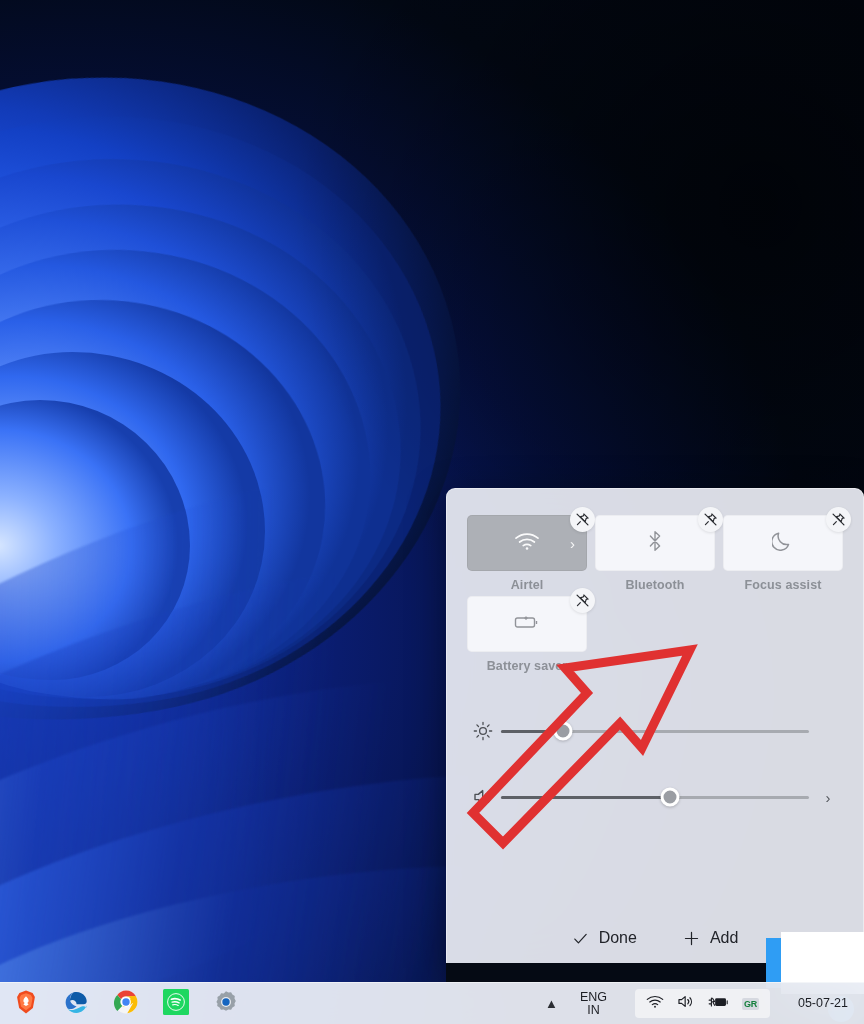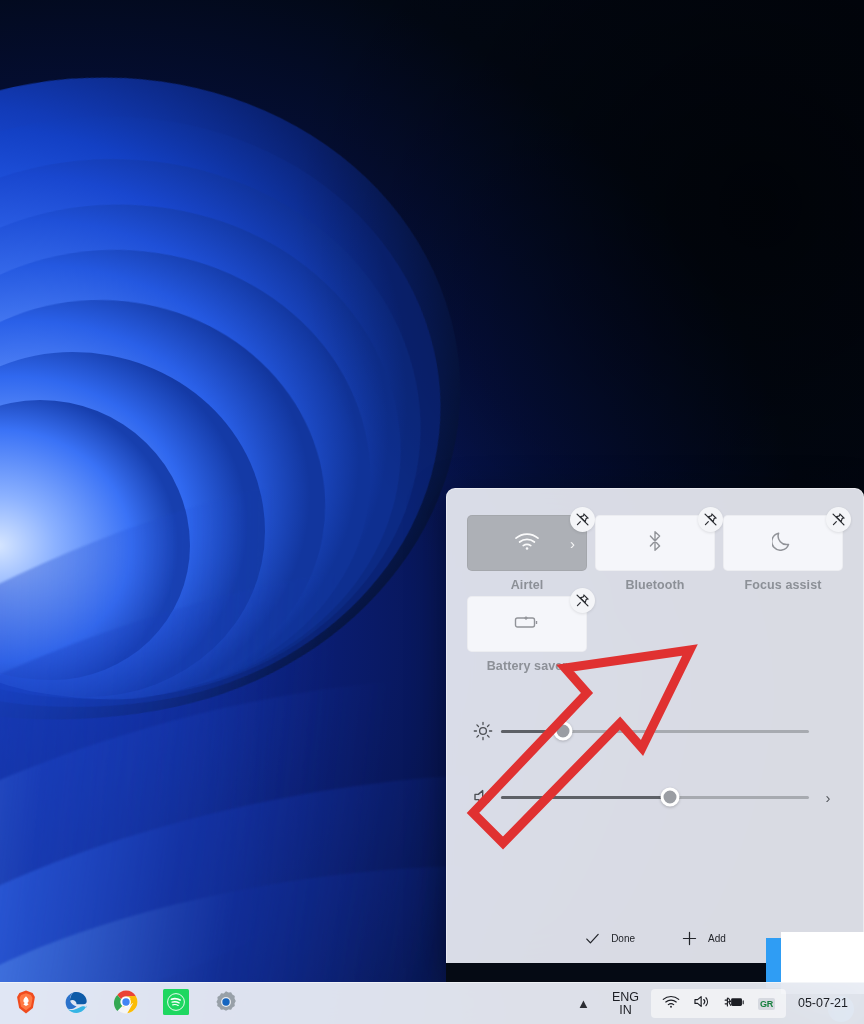--- a/index.html
+++ b/index.html
@@ -138,21 +138,21 @@
   
   .qs-footer{
     position:absolute; left:0; right:0; bottom:0;
     height:66px;
     display:flex; align-items:center; justify-content:center;
     gap:22px;
   }
   .qs-action{
     display:flex; align-items:center; gap:10px;
     padding:6px 12px; border-radius:4px;
-    color:#22242a; font-size:10px;
+    color:#22242a; font-size:16px;
   }
   .qs-action .ic{ display:flex; align-items:center; color:#22242a; }
 
   
   #annotation{
     position:absolute; left:455px; top:628px;
     width:265px; height:260px;
     pointer-events:none;
   }
 
@@ -190,21 +190,21 @@
   .tb-apps{ display:flex; align-items:center; gap:22px; padding-left:12px; }
   .tb-app{ width:28px; height:28px; position:relative; display:flex; align-items:center; justify-content:center; }
   .tb-right{ margin-left:auto; display:flex; align-items:center; gap:0; padding-right:6px; }
   .tray-chevron{ padding:0 12px; color:#2b2d33; font-size:13px; }
   .lang{
     display:flex; flex-direction:column; align-items:center; justify-content:center;
     line-height:1.02; font-size:12.5px; color:#1c1e24; padding:0 10px;
   }
   .tray-icons{
     display:flex; align-items:center; gap:13px;
-    padding:5px 11px; margin:0 2px;
+    padding:5px 11px; margin:0 18px;
     background:rgba(255,255,255,.55); border-radius:4px;
     color:#1c1e24;
   }
   .clock{
     display:flex; flex-direction:column; align-items:flex-end; justify-content:center;
     font-size:12.5px; color:#1c1e24; padding:0 10px; line-height:1.25;
   }
   .grammarly{
     font-size:9px; font-weight:bold; color:#15803d;
     background:#d6d9e0; padding:1px 2px; border-radius:2px; letter-spacing:-.3px;

